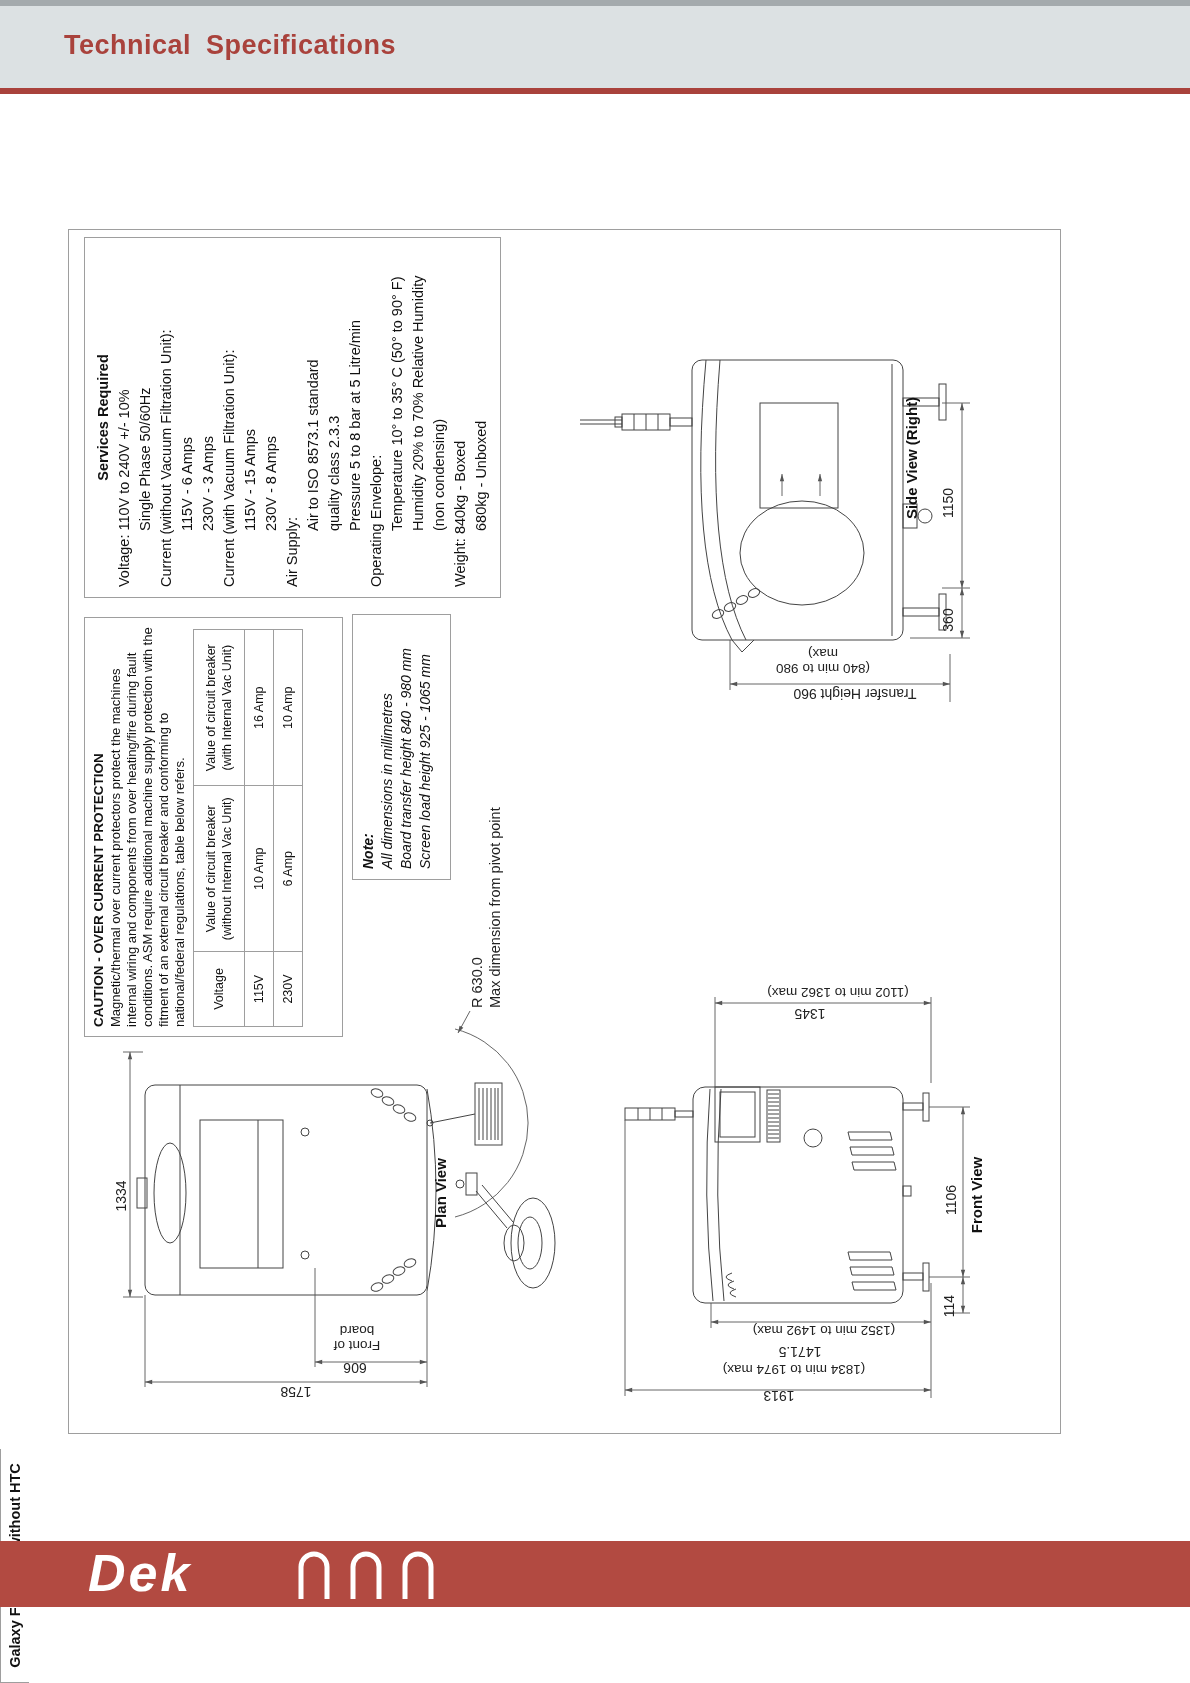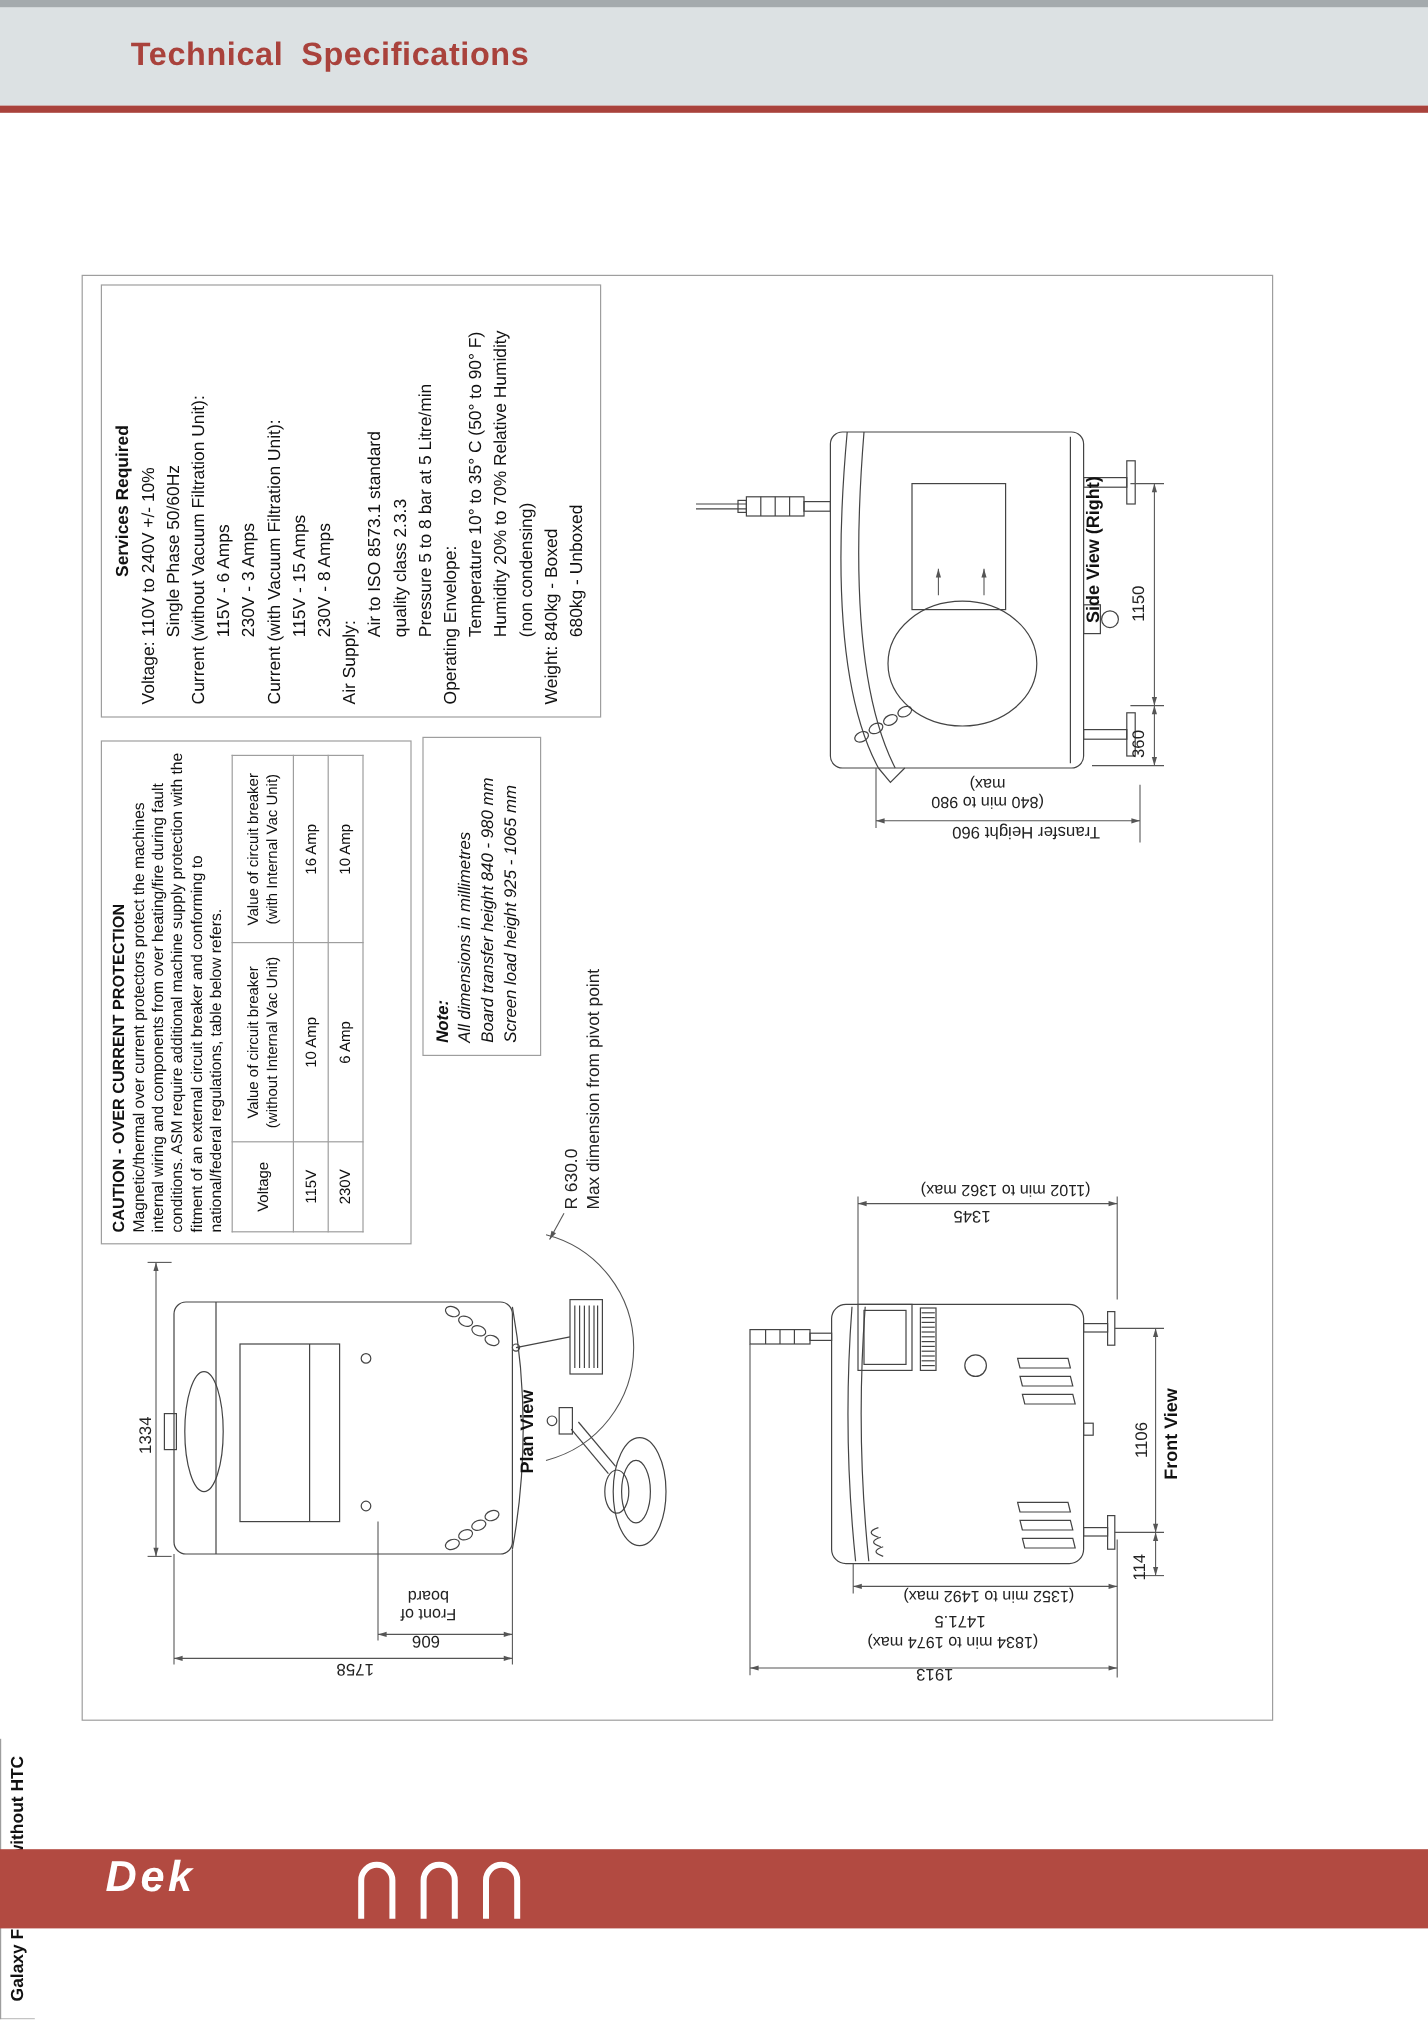--- a/index.html
+++ b/index.html
@@ -2,24 +2,24 @@
 <html><head>
 <meta charset="utf-8">
 <style>
   html,body{margin:0;padding:0;background:#fff;}
   body{font-family:"Liberation Sans",sans-serif;color:#222;}
   .page{position:relative;width:1190px;height:1683px;overflow:hidden;background:#fff;}
 
   
   .hdr-band{position:absolute;left:0;top:0;width:1190px;height:88px;background:#dce1e3;z-index:5;}
   .hdr-strip{position:absolute;left:0;top:0;width:1190px;height:6px;background:#a4aaad;}
-  .hdr-title{position:absolute;left:64px;top:30px;font-size:27px;font-weight:bold;color:#a9423c;word-spacing:7px;letter-spacing:.5px;margin-left:45px;}
+  .hdr-title{position:absolute;left:64px;top:30px;font-size:27px;font-weight:bold;color:#a9423c;word-spacing:7px;letter-spacing:.5px;}
   .hdr-rule{position:absolute;left:0;top:88px;width:1190px;height:6px;background:#a9423c;z-index:5;}
   .ftr-bar{position:absolute;left:0;top:1541px;width:1190px;height:66px;background:#b24a41;z-index:5;}
-  .dek-word{position:absolute;left:88px;top:2px;font-size:36px;font-weight:bold;font-style:italic;color:#fff;letter-spacing:3px;}
+  .dek-word{position:absolute;left:88px;top:2px;font-size:52px;font-weight:bold;font-style:italic;color:#fff;letter-spacing:3px;}
   .dek-arches{position:absolute;left:292px;top:10px;}
 
   
   .stage{position:absolute;left:0;top:0;width:1683px;height:1190px;transform-origin:0 0;
          transform:rotate(-90deg) translateX(-1683px);}
   .box{position:absolute;border:1px solid #9e9e9e;background:#fff;box-sizing:border-box;}
   .outer{left:249px;top:68px;width:1205px;height:993px;background:transparent;}
   .galaxy{left:1221px;top:1033px;width:233px;height:28px;border:none;border-left:1px solid #9e9e9e;border-top:1px solid #9e9e9e;
           display:flex;align-items:center;justify-content:center;font-weight:bold;font-size:14.5px;color:#111;}
 

